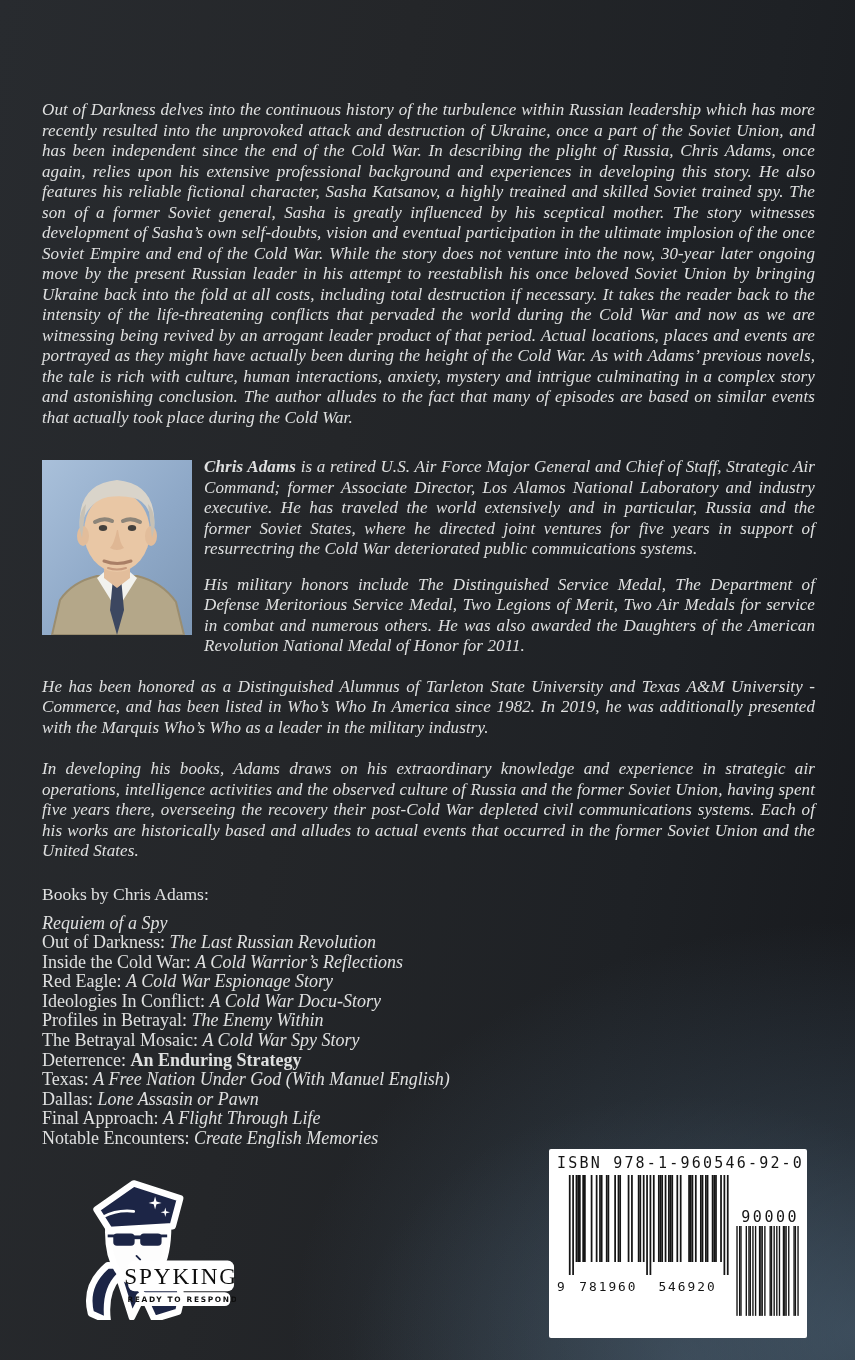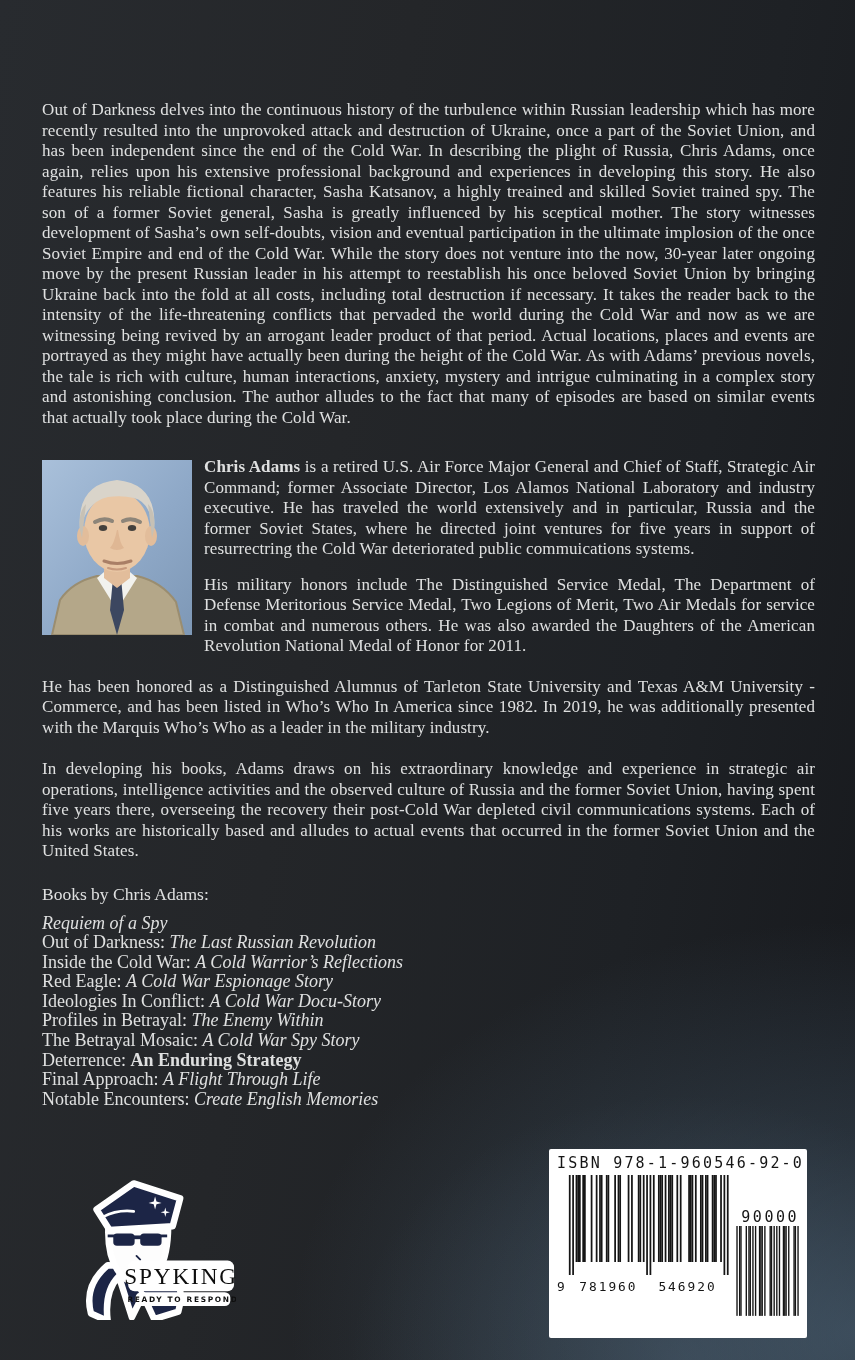--- a/index.html
+++ b/index.html
@@ -10,21 +10,21 @@
     overflow:hidden;
     font-family:"Liberation Serif", serif;
     color:#dfe0e0;
     background:
       radial-gradient(120% 55% at 100% 98%, rgba(82,108,130,.55) 0%, rgba(82,108,130,0) 55%),
       radial-gradient(60% 30% at 80% 100%, rgba(96,120,142,.30) 0%, rgba(96,120,142,0) 65%),
       linear-gradient(100deg,#282b2f 0%,#242629 38%,#1e2125 72%,#17191d 100%);
   }
   .content{padding:100px 40px 0 42px;}
   p{margin:0;}
-  .body-text{font-size:17px;line-height:20.5px;text-align:justify;letter-spacing:.1px;}
+  .body-text{font-size:17px;line-height:20.5px;text-align:justify;letter-spacing:.1px;font-style:italic;}
   .bio{margin-top:29px;}
   .bio::after{content:"";display:block;clear:both;}
   .author-photo{float:left;width:150px;height:175px;margin:3px 12px 4px 0;display:block;}
   .bio-p2{margin-top:15px;}
   .bio-p3{margin-top:20px;}
   .bio-p4{margin-top:21px;}
   .books-heading{margin-top:22px;font-size:17.5px;line-height:20px;}
   .book-list{margin-top:10px;font-size:18px;line-height:19.6px;}
   .book-title{font-style:italic;}
   .book-line.bold .book-title{font-style:normal;font-weight:bold;}
@@ -115,20 +115,22 @@
 
     <div class="book-list">
       <div class="book-line"><span class="book-prefix"></span><span class="book-title">Requiem of a Spy</span></div>
       <div class="book-line"><span class="book-prefix">Out of Darkness: </span><span class="book-title">The Last Russian Revolution</span></div>
       <div class="book-line"><span class="book-prefix">Inside the Cold War: </span><span class="book-title">A Cold Warrior’s Reflections</span></div>
       <div class="book-line"><span class="book-prefix">Red Eagle: </span><span class="book-title">A Cold War Espionage Story</span></div>
       <div class="book-line"><span class="book-prefix">Ideologies In Conflict: </span><span class="book-title">A Cold War Docu-Story</span></div>
       <div class="book-line"><span class="book-prefix">Profiles in Betrayal: </span><span class="book-title">The Enemy Within</span></div>
       <div class="book-line"><span class="book-prefix">The Betrayal Mosaic: </span><span class="book-title">A Cold War Spy Story</span></div>
       <div class="book-line bold"><span class="book-prefix">Deterrence: </span><span class="book-title">An Enduring Strategy</span></div>
+      <div class="book-line"><span class="book-prefix">Texas: </span><span class="book-title">A Free Nation Under God (With Manuel English)</span></div>
+      <div class="book-line"><span class="book-prefix">Dallas: </span><span class="book-title">Lone Assasin or Pawn</span></div>
       <div class="book-line"><span class="book-prefix">Final Approach: </span><span class="book-title">A Flight Through Life</span></div>
       <div class="book-line"><span class="book-prefix">Notable Encounters: </span><span class="book-title">Create English Memories</span></div>
     </div>
   </div>
 
   <svg class="spy-logo" viewBox="0 0 200 155" xmlns="http://www.w3.org/2000/svg">
     <g>
 
       <path d="M62,96 Q36,118 44,148 L62,156 Q58,124 74,108 L88,152 L100,128 L112,154 L138,146 Q148,112 120,98 Z" fill="#1c2546" stroke="#ffffff" stroke-width="7" stroke-linejoin="round"></path>
 

